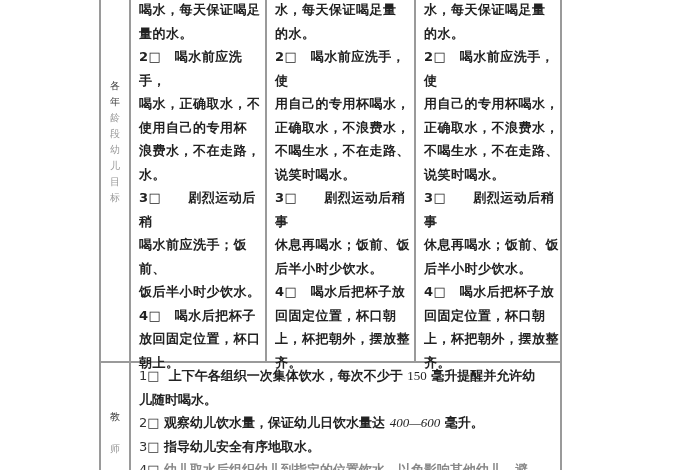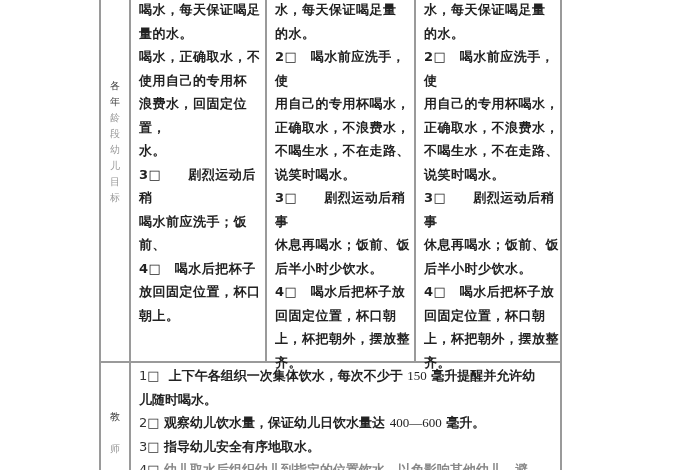--- a/index.html
+++ b/index.html
@@ -89,21 +89,21 @@
       position: absolute;
       left: 38px;
       top: 1px;
       width: 415px;
       font-size: 13px;
       line-height: 23.5px;
       font-weight: bold;
       color: #222;
     }
     .teacher-text p { margin: 0; }
-    .teacher-text .ital { font-family: "Liberation Serif", serif; font-weight: normal; }
+    .teacher-text .ital { font-family: "Liberation Serif", serif; font-style: italic; font-weight: normal; }
     .teacher-text .serif { font-family: "Liberation Serif", serif; font-weight: normal; margin-top: 36px; }
     .cut { color: #888; }
   </style>
 </head>
 <body>
 
 <div class="page">
   <div class="table">
 
     <div class="row-goals">
@@ -117,26 +117,28 @@
           <span class="faint">儿</span>
           <span class="faint">目</span>
           <span class="faint">标</span>
         </div>
       </div>
 
       <div class="col col1">
         <div class="cell-text">
           <p>喝水，每天保证喝足</p>
           <p>量的水。</p>
+          <p>2□　喝水前应洗手，</p>
           <p>喝水，正确取水，不</p>
           <p>使用自己的专用杯</p>
-          <p>浪费水，回固定位置，</p>
+          <p>浪费水，不在走路，</p>
           <p>水。</p>
           <p>3□　　剧烈运动后稍</p>
           <p>喝水前应洗手；饭前、</p>
+          <p>饭后半小时少饮水。</p>
           <p>4□　喝水后把杯子</p>
           <p>放回固定位置，杯口</p>
           <p>朝上。</p>
         </div>
       </div>
 
       <div class="col col2">
         <div class="cell-text">
           <p>水，每天保证喝足量</p>
           <p>的水。</p>

